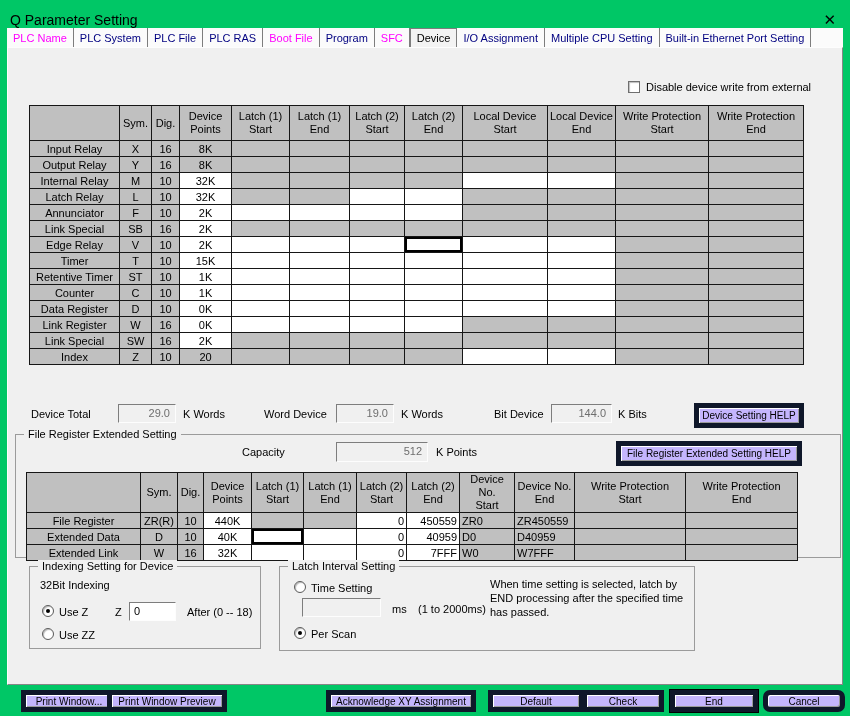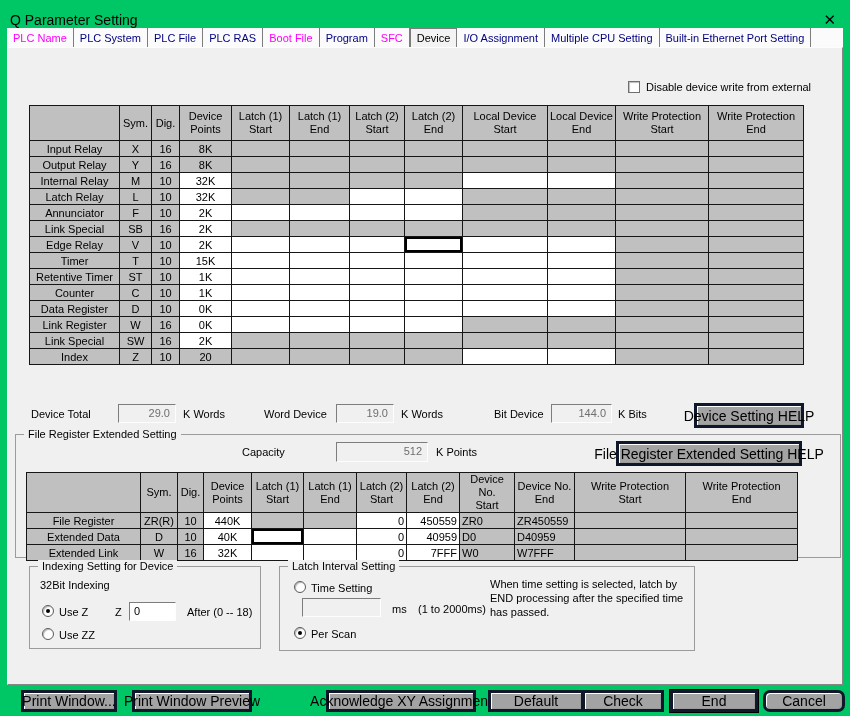--- a/index.html
+++ b/index.html
@@ -27,22 +27,22 @@
   .grid td.f{background:#fff;box-shadow:inset 0 0 0 2px #000;}
   .grid td.c{text-align:center;}
   .grid td.ar{text-align:right;}
   .grid td.al{text-align:left;}
   .sunken{background:#f0f0f0;border:1px solid;border-color:#7d7d7d #fdfdfd #fdfdfd #7d7d7d;
           box-sizing:border-box;color:#6e6e6e;text-align:right;padding:2px 5px 0 2px;}
   .textbox{background:#fff;border:1px solid;border-color:#7d7d7d #fdfdfd #fdfdfd #7d7d7d;
            box-sizing:border-box;color:#000;text-align:left;padding:2px 0 0 4px;}
   .group{position:absolute;border:1px solid #9b9b9b;box-sizing:border-box;}
   .group>.glabel{position:absolute;top:-7px;left:8px;background:#f0f0f0;padding:0 4px;}
-  .btn{background:#a3a3a3;border:3px solid #0f172a;box-shadow:inset 1px 1px 0 #fff,inset -1px -1px 0 #9b9b9b;
-       display:flex;align-items:center;justify-content:center;box-sizing:border-box;font-size:14px;white-space:nowrap;}
+  .btn{background:#c4b5fd;border:5px solid #0f172a;box-shadow:inset 1px 1px 0 #fff,inset -1px -1px 0 #9b9b9b;
+       display:flex;align-items:center;justify-content:center;box-sizing:border-box;font-size:10px;white-space:nowrap;}
   .btn.default{box-shadow:0 0 0 1px #000,inset 1px 1px 0 #fff,inset -1px -1px 0 #9b9b9b;}
   .radio{display:inline-block;width:12px;height:12px;border-radius:50%;background:#fff;
          border:1px solid #5a5a5a;box-shadow:inset 1px 1px 1px #b9b9b9;box-sizing:border-box;vertical-align:middle;}
   .radio.on::after{content:"";display:block;width:4px;height:4px;border-radius:50%;background:#000;margin:3px 0 0 3px;}
   .cbx{display:inline-block;width:12px;height:12px;background:#fff;border:1px solid #6f6f6f;
        box-shadow:inset 1px 1px 1px #bdbdbd;box-sizing:border-box;vertical-align:middle;}
   .lbl{white-space:nowrap;}
   .note{white-space:normal;line-height:14px;}
 </style>
 </head>
@@ -444,21 +444,21 @@
       <span class="lbl abs" style="left:138px;top:36px;">(1 to 2000ms)</span>
       <div class="note abs" style="left:210px;top:10px;width:198px;">When time setting is selected, latch by END processing after the specified time has passed.</div>
       <span class="radio abs on" style="left:14px;top:60px;"></span>
       <span class="lbl abs" style="left:31px;top:61px;">Per Scan</span>
     </div>
 
   </div>
 
   <div id="footer">
       <div class="btn abs" style="left: 21px; top: 690px; width: 96px; height: 22px;">Print Window...</div>
-      <div class="btn abs" style="left: 132px; top: 690px; width: 120px; height: 22px;">Print Window Preview</div>
+      <div class="btn abs" style="left: 107px; top: 690px; width: 120px; height: 22px;">Print Window Preview</div>
       <div class="btn abs" style="left: 326px; top: 690px; width: 150px; height: 22px;">Acknowledge XY Assignment</div>
       <div class="btn abs" style="left: 488px; top: 690px; width: 96px; height: 22px;">Default</div>
       <div class="btn abs" style="left: 582px; top: 690px; width: 82px; height: 22px;">Check</div>
       <div class="btn abs default" style="left: 670px; top: 690px; width: 88px; height: 22px;">End</div>
       <div class="btn abs" style="left: 763px; top: 690px; width: 82px; height: 22px; border-radius: 7px;">Cancel</div>
     </div>
 
 </div>
 
 </body></html>

